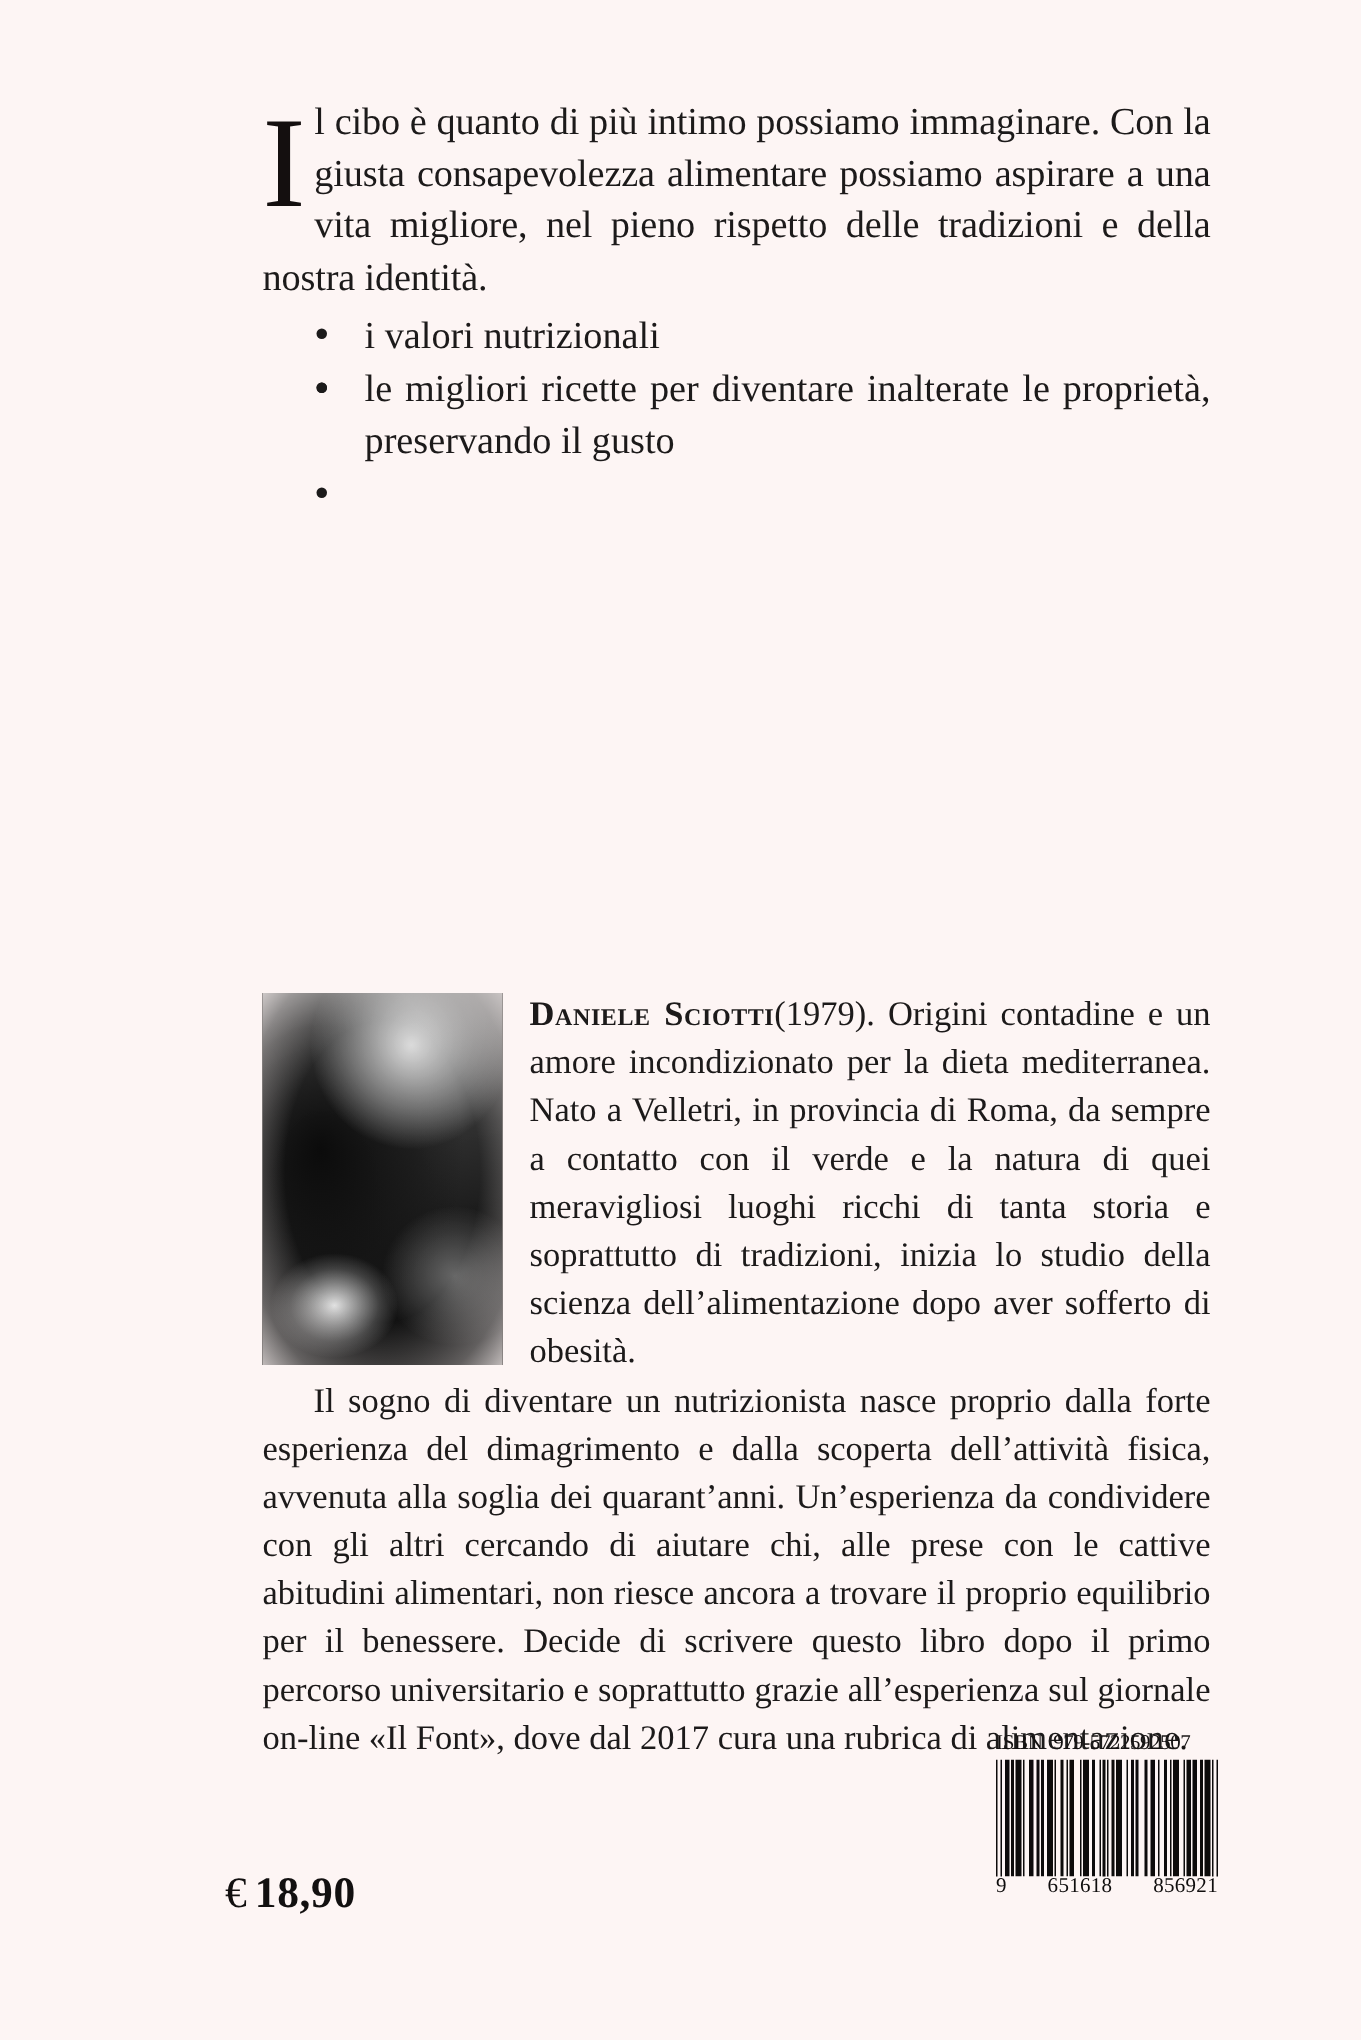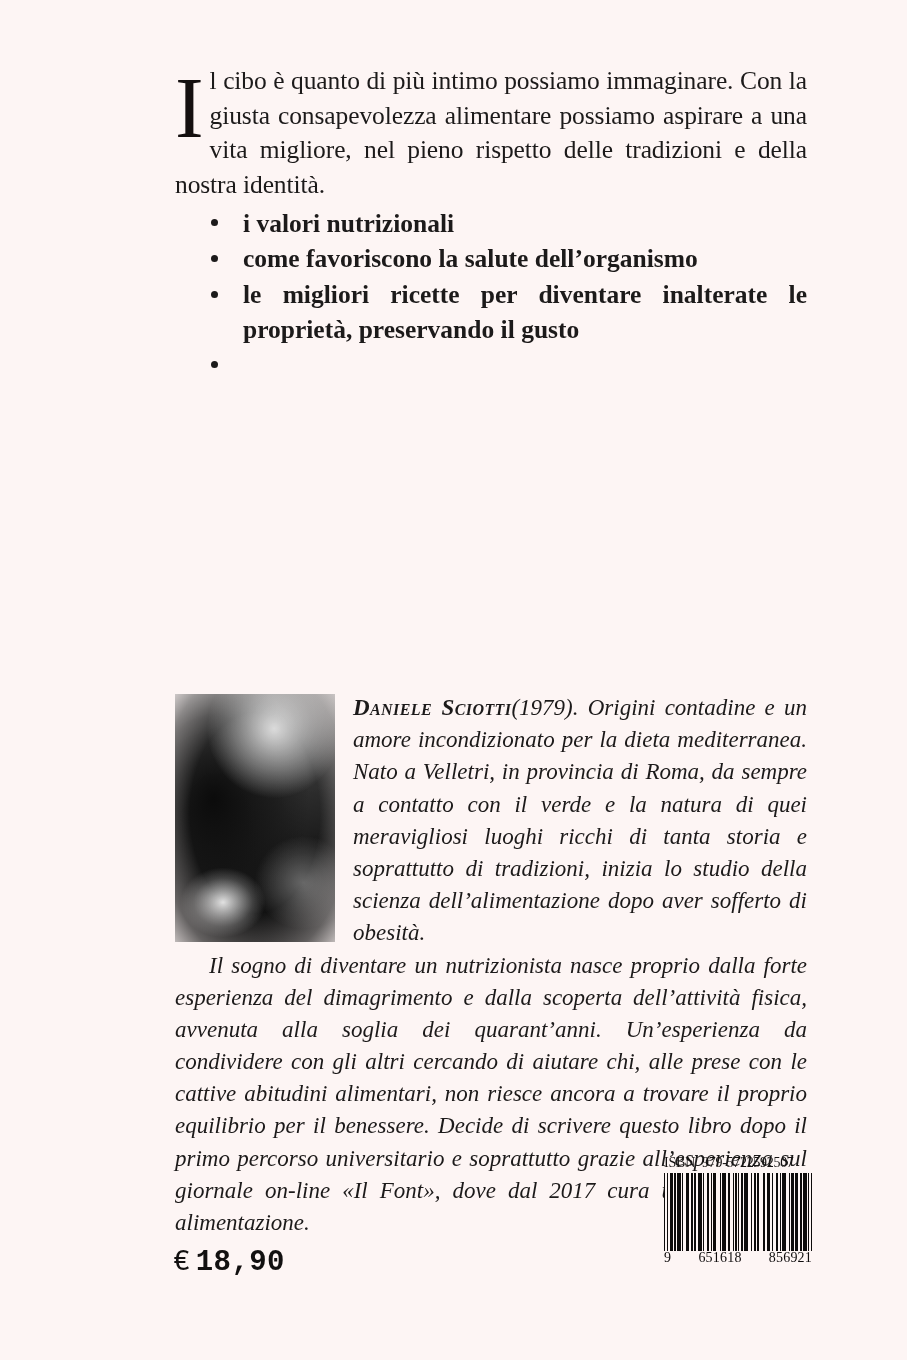--- a/index.html
+++ b/index.html
@@ -75,39 +75,37 @@
     position: absolute;
     left: 36px;
     top: 0.50em;
     width: 7px;
     height: 7px;
     border-radius: 50%;
     background: #1c1a1a;
   }
   .bullets li .bullet-text {
     display: block;
-    font-weight: bold;
   }
   .bullets li.wide .bullet-text {
     text-align: justify;
   }
 
   .gap-before {
     margin-top: 24px;
   }
 
   
   .bio {
     position: absolute;
     left: 175px;
-    top: 692px;
+    top: 660px;
     width: 632px;
     font-size: 23px;
     line-height: 1.40;
-    font-style: italic;
   }
   .bio p {
     margin: 0;
     text-align: justify;
     font-size: 23px;
     line-height: 1.40;
   }
   .bio p.indent {
     text-indent: 34px;
   }
@@ -141,26 +139,25 @@
     font-variant: small-caps;
     font-weight: bold;
     letter-spacing: 0.4px;
   }
 
   
   .price {
     position: absolute;
     left: 150px;
     top: 1246px;
-    font-family: Liberation Mono, monospace;
+    font-family: Liberation Serif, serif;
     font-size: 29px;
     font-weight: bold;
     color: #121010;
     letter-spacing: 0.4px;
-    margin-left: 23px;
   }
   .price .euro-sign {
     font-weight: normal;
     margin-right: 5px;
   }
 
   
   .isbn-block {
     position: absolute;
     left: 664px;
@@ -232,21 +229,20 @@
     <p class="para-dropcap"><span class="dropcap">I</span><span>l cibo è quanto di più intimo possiamo immaginare. Con la giusta consapevolezza alimentare possiamo aspirare a una vita migliore, nel pieno rispetto delle tradizioni e della nostra identità.</span></p>
 
 
     <ul class="bullets">
       <li>
         <span class="bullet-dot"></span>
         <span class="bullet-text">i valori nutrizionali</span>
       </li>
       <li>
         <span class="bullet-dot"></span>
-        <span class="bullet-text">come favoriscono la salute dell’organismo</span>
       </li>
       <li class="wide">
         <span class="bullet-dot"></span>
         <span class="bullet-text">le migliori ricette per diventare inalterate le proprietà, preservando il gusto</span>
       </li>
       <li>
         <span class="bullet-dot"></span>
       </li>
     </ul>
 

